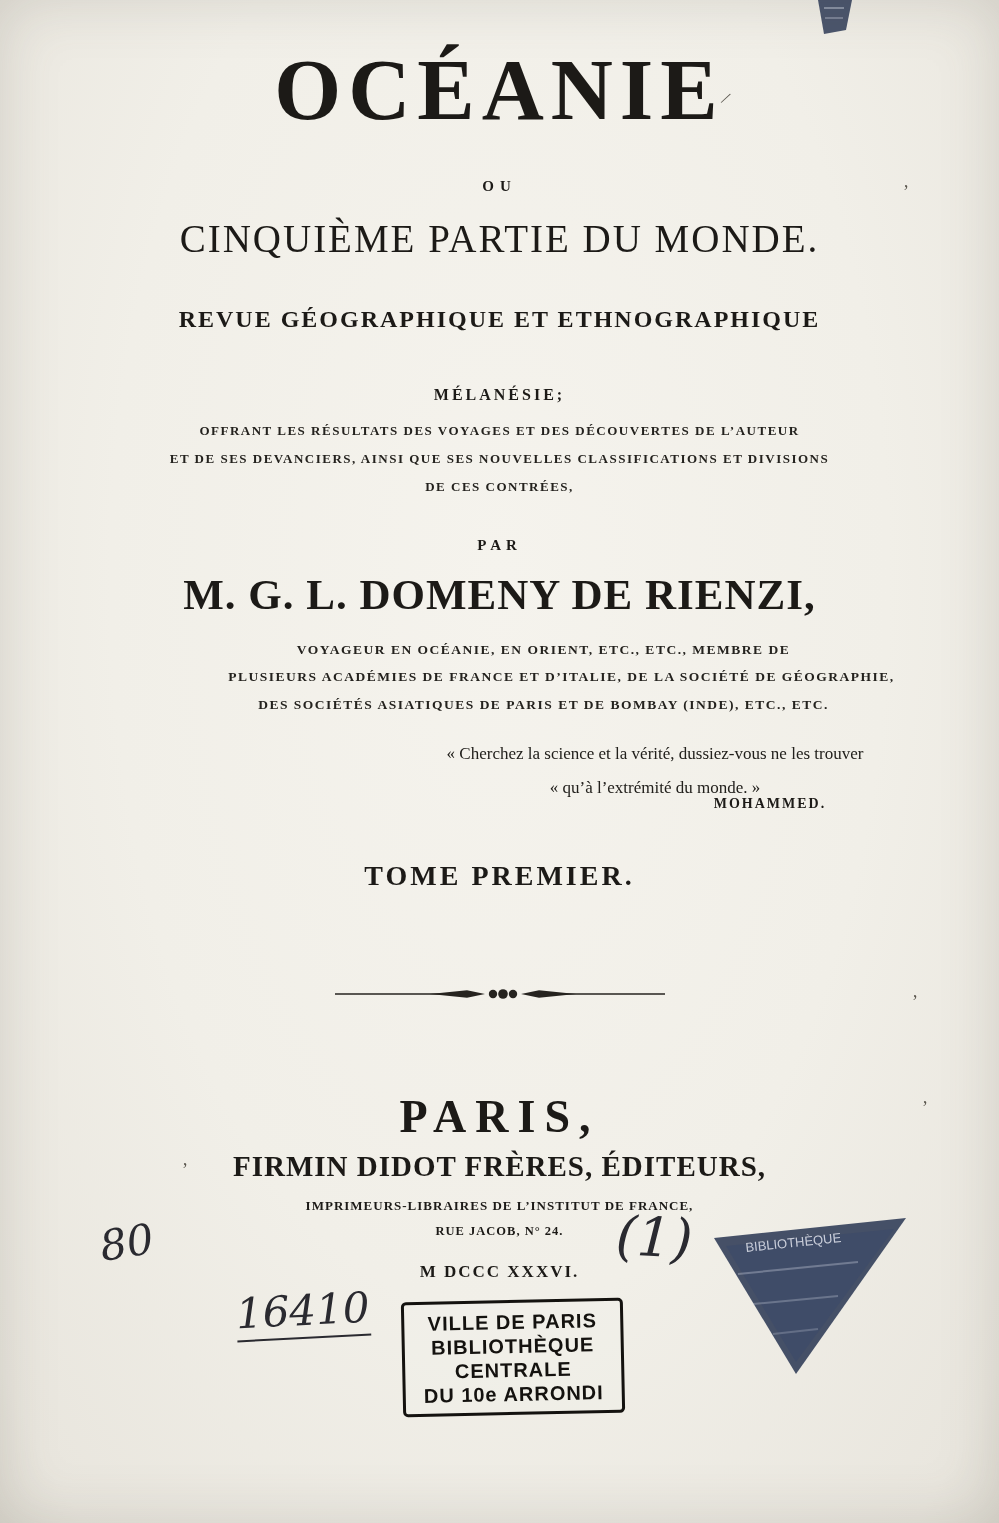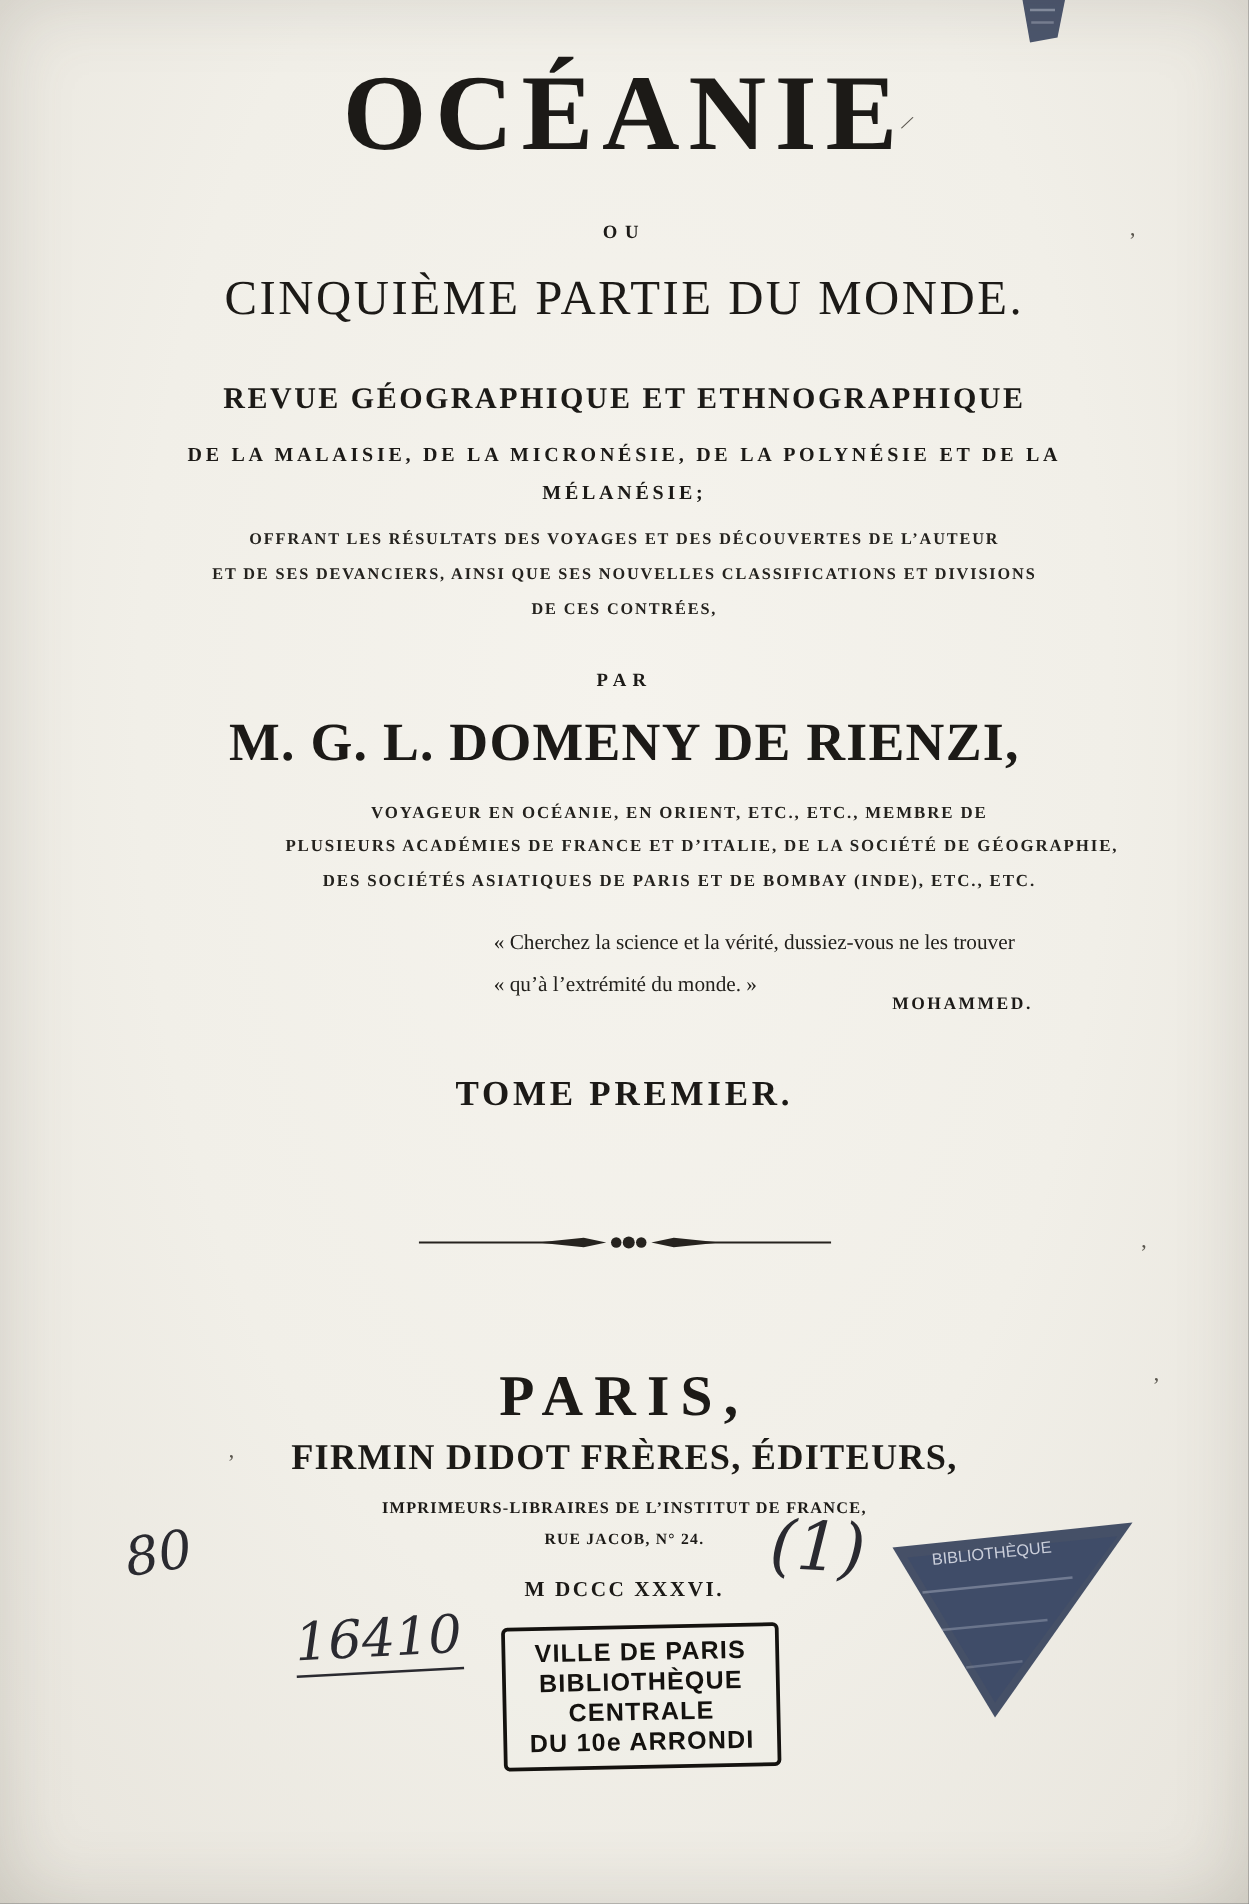--- a/index.html
+++ b/index.html
@@ -20,21 +20,21 @@
   .subtitle{top:216px;font-size:39px;font-weight:400;letter-spacing:2px;}
   .review1{top:306px;font-size:24px;font-weight:700;letter-spacing:2px;}
   .regions1{top:356px;font-size:16px;font-weight:700;letter-spacing:3px;}
   .regions2{top:386px;font-size:16px;font-weight:700;letter-spacing:3px;}
   .fw{font-size:13px;font-weight:700;letter-spacing:1.5px;color:#24221e;}
   .fw1{top:423px;} .fw2{top:451px;} .fw3{top:479px;}
   .par{top:537px;font-size:15px;font-weight:700;letter-spacing:5px;}
   .author{top:570px;font-size:43px;font-weight:600;letter-spacing:1px;}
   .at{font-size:13.5px;font-weight:700;letter-spacing:1.5px;color:#24221e;padding-left:44px;}
   .at1{top:642px;} .at2{top:669px;margin-left:18px;} .at3{top:697px;}
-  .quote{position:absolute;left:395px;width:520px;text-align:left;font-size:17px;color:#22201c;}
+  .quote{position:absolute;left:395px;width:520px;text-align:center;font-size:17px;color:#22201c;}
   .q1{top:744px;} .q2{top:778px;}
   .attr{position:absolute;left:660px;top:796px;width:220px;text-align:center;
         font-size:14px;font-weight:700;letter-spacing:2px;}
   .tome{top:860px;font-size:28px;font-weight:600;letter-spacing:3px;}
   .divider{position:absolute;top:986px;left:50%;transform:translateX(-50%);}
   .city{top:1090px;font-size:46px;font-weight:700;letter-spacing:9px;}
   .publisher{top:1150px;font-size:29px;font-weight:600;letter-spacing:1px;}
   .role{top:1198px;font-size:13px;font-weight:700;letter-spacing:1px;}
   .address{top:1224px;font-size:12.5px;font-weight:700;letter-spacing:1px;}
   .year{top:1262px;font-size:17px;font-weight:700;letter-spacing:2px;}
@@ -59,21 +59,20 @@
 </head>
 <body>
 
 <div class="page">
 
   <div class="abs title">OCÉANIE</div>
   <div class="abs connector">OU</div>
   <div class="abs subtitle">CINQUIÈME PARTIE DU MONDE.</div>
 
   <div class="abs review1">REVUE GÉOGRAPHIQUE ET ETHNOGRAPHIQUE</div>
-  <div class="abs regions1">DE LA MALAISIE, DE LA MICRONÉSIE, DE LA POLYNÉSIE ET DE LA</div>
   <div class="abs fw fw1">OFFRANT LES RÉSULTATS DES VOYAGES ET DES DÉCOUVERTES DE L’AUTEUR</div>
 
   <div class="abs regions2">MÉLANÉSIE;</div>
   <div class="abs fw fw2">ET DE SES DEVANCIERS, AINSI QUE SES NOUVELLES CLASSIFICATIONS ET DIVISIONS</div>
   <div class="abs fw fw3">DE CES CONTRÉES,</div>
 
   <div class="abs par">PAR</div>
   <div class="abs author">M. G. L. DOMENY DE RIENZI,</div>
   <div class="abs at at1">VOYAGEUR EN OCÉANIE, EN ORIENT, ETC., ETC., MEMBRE DE</div>
   <div class="abs at at2">PLUSIEURS ACADÉMIES DE FRANCE ET D’ITALIE, DE LA SOCIÉTÉ DE GÉOGRAPHIE,</div>

